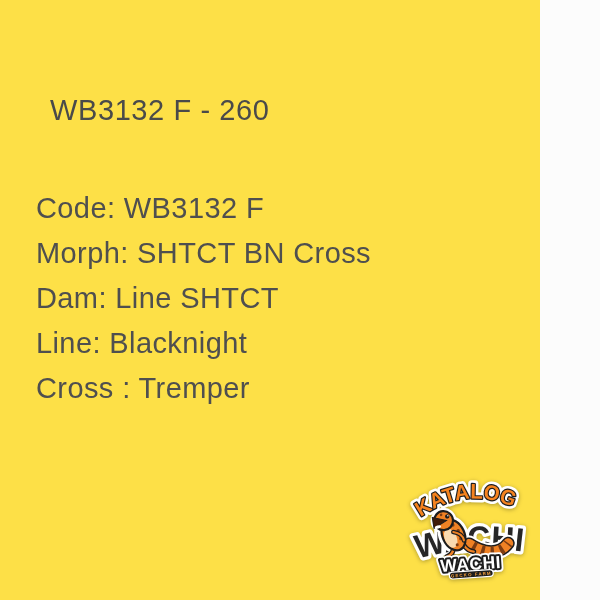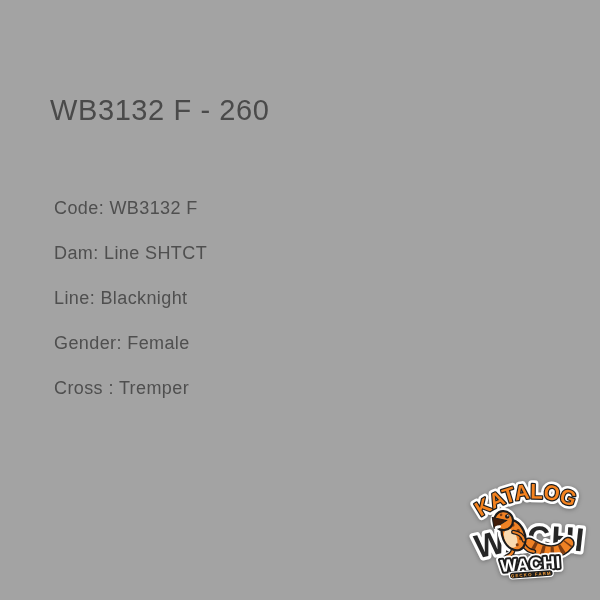--- a/index.html
+++ b/index.html
@@ -2,52 +2,52 @@
 <html><head>
 <meta charset="utf-8">
 <style>
   html,body{margin:0;padding:0;}
   body{
     width:600px;height:600px;overflow:hidden;
     background:#fcfcfc;
     font-family:"Liberation Sans", sans-serif;
   }
   .card{
-    position:relative;width:600px;height:600px;background:#a3a3a3;
+    position:relative;width:540px;height:600px;background:#fde047;
   }
   .title{
     position:absolute;left:50px;top:94px;margin:0;
     font-size:29px;font-weight:400;color:#4a4a4a;letter-spacing:0.6px;
     white-space:nowrap;
   }
   .details{
-    position:absolute;left:54px;top:186px;
-    font-size:18px;line-height:45px;color:#4f4f4f;letter-spacing:0.4px;
+    position:absolute;left:36px;top:186px;
+    font-size:29px;line-height:45px;color:#4f4f4f;letter-spacing:0.4px;
   }
   .detail-line{white-space:nowrap;}
   .logo{
     position:absolute;right:10px;bottom:20px;width:124px;height:106px;
   }
   .logo svg{
     width:124px;height:106px;display:block;
     filter:drop-shadow(0 1.5px 2px rgba(0,0,0,0.30));
   }
 </style>
 </head>
 <body>
 
 <div class="card">
 
   <h1 class="title">WB3132 F - 260</h1>
 
   <div class="details">
     <div class="detail-line">Code: WB3132 F</div>
+    <div class="detail-line">Morph: SHTCT BN Cross</div>
     <div class="detail-line">Dam: Line SHTCT</div>
     <div class="detail-line">Line: Blacknight</div>
-    <div class="detail-line">Gender: Female</div>
     <div class="detail-line">Cross : Tremper</div>
   </div>
 
   <div class="logo">
     <svg viewBox="0 0 124 106" xmlns="http://www.w3.org/2000/svg">
       <defs>
         <path id="katArc" d="M 12 42 Q 62 10 112 38" fill="none"></path>
         <path id="wachiArc" d="M 6 82 Q 62 70 118 82" fill="none"></path>
       </defs>
       <g transform="rotate(-4 62 53)">

